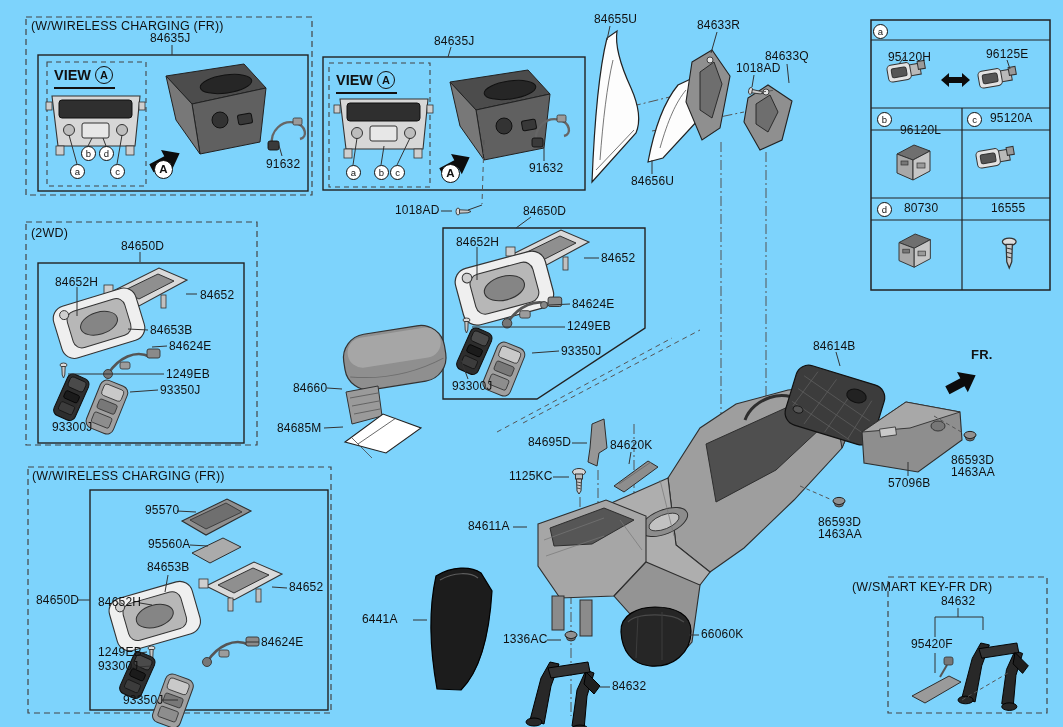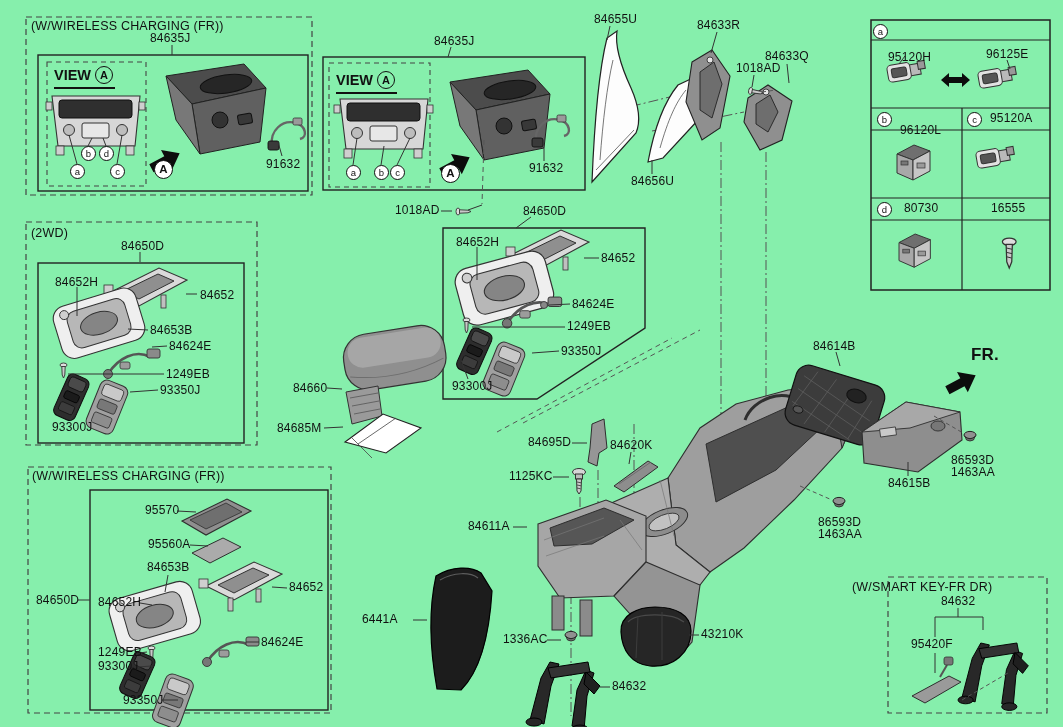--- a/index.html
+++ b/index.html
@@ -1,23 +1,23 @@
 <!DOCTYPE html>
 <html><head>
 <meta charset="utf-8">
 <style>
   html,body{margin:0;padding:0;background:#e8e8e8;}
   .canvas{
-    position:relative;width:1063px;height:727px;background:#86efac;
+    position:relative;width:1063px;height:727px;background:#7dd3fc;
     font-family:"Liberation Sans", sans-serif;color:#111;overflow:hidden;
   }
   svg{position:absolute;left:0;top:0;}
   .lbl{position:absolute;font-size:12px;line-height:13px;color:#111;white-space:nowrap;letter-spacing:.2px;}
   .title{font-size:12.5px;}
-  .fr{font-size:17px;font-weight:bold;}
+  .fr{font-size:13px;font-weight:bold;}
   .co{
     position:absolute;width:13px;height:13px;border:1.2px solid #111;border-radius:50%;
     font-size:9.5px;line-height:13px;text-align:center;background:#fff;color:#111;
   }
   .coA{width:17px;height:17px;font-size:11.5px;line-height:17px;font-weight:bold;}
   .viewlab{
     position:absolute;font-size:14.5px;font-weight:bold;color:#111;
     border-bottom:2px solid #111;padding:0 2px 3px 0;display:flex;align-items:center;gap:4px;
   }
   .viewlab .circ{
@@ -463,32 +463,32 @@
   <div class="lbl" style="left:561px;top:345px">93350J</div>
   <div class="lbl" style="left:452px;top:380px">93300J</div>
 
   <div class="lbl" style="left:293px;top:382px">84660</div>
   <div class="lbl" style="left:277px;top:422px">84685M</div>
 
   <div class="lbl" style="left:813px;top:340px">84614B</div>
   <div class="lbl fr" style="left:971px;top:348px">FR.</div>
   <div class="lbl" style="left:951px;top:454px">86593D</div>
   <div class="lbl" style="left:951px;top:466px">1463AA</div>
-  <div class="lbl" style="left:888px;top:477px">84615B</div>
+  <div class="lbl" style="left:888px;top:477px">57096B</div>
   <div class="lbl" style="left:818px;top:516px">86593D</div>
   <div class="lbl" style="left:818px;top:528px">1463AA</div>
 
   <div class="lbl" style="left:528px;top:436px">84695D</div>
   <div class="lbl" style="left:610px;top:439px">84620K</div>
   <div class="lbl" style="left:509px;top:470px">1125KC</div>
   <div class="lbl" style="left:468px;top:520px">84611A</div>
   <div class="lbl" style="left:362px;top:613px">6441A</div>
   <div class="lbl" style="left:503px;top:633px">1336AC</div>
   <div class="lbl" style="left:612px;top:680px">84632</div>
-  <div class="lbl" style="left:701px;top:628px">43210K</div>
+  <div class="lbl" style="left:701px;top:628px">66060K</div>
 
   <div class="lbl title" style="left:32px;top:470px">(W/WIRELESS CHARGING (FR))</div>
   <div class="lbl" style="left:36px;top:594px">84650D</div>
   <div class="lbl" style="left:145px;top:504px">95570</div>
   <div class="lbl" style="left:148px;top:538px">95560A</div>
   <div class="lbl" style="left:147px;top:561px">84653B</div>
   <div class="lbl" style="left:98px;top:596px">84652H</div>
   <div class="lbl" style="left:289px;top:581px">84652</div>
   <div class="lbl" style="left:261px;top:636px">84624E</div>
   <div class="lbl" style="left:98px;top:646px">1249EB</div>

